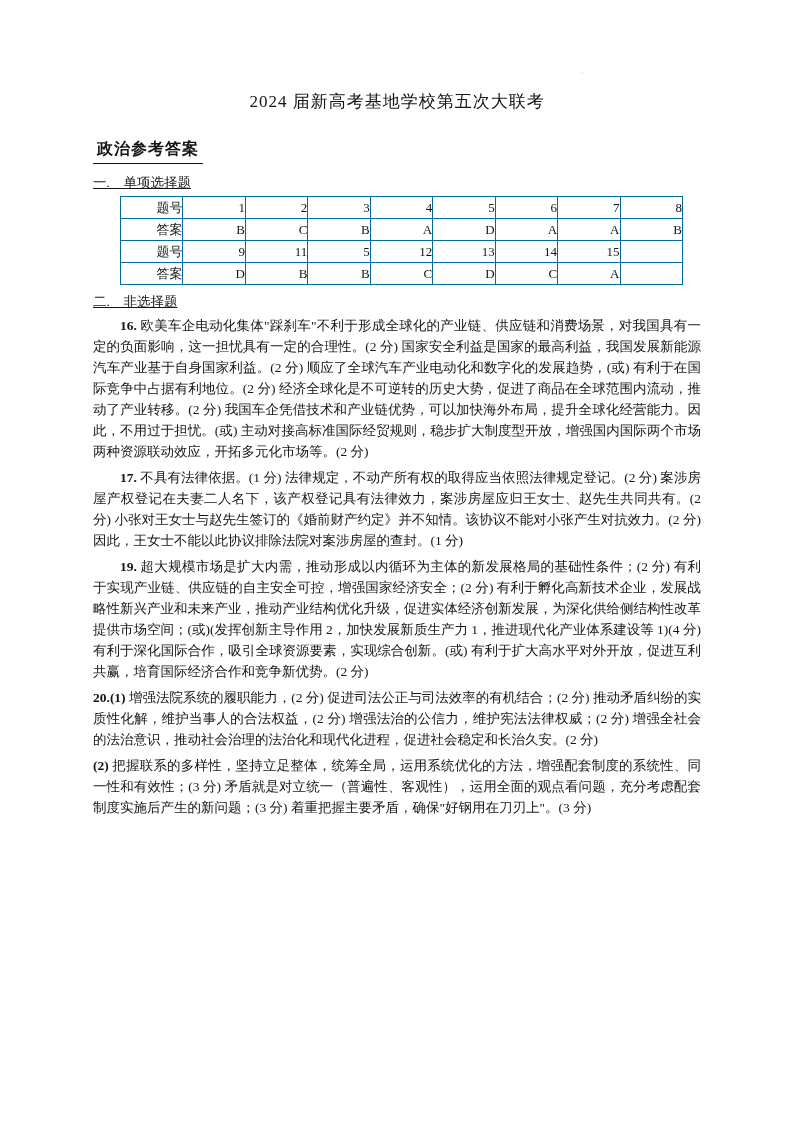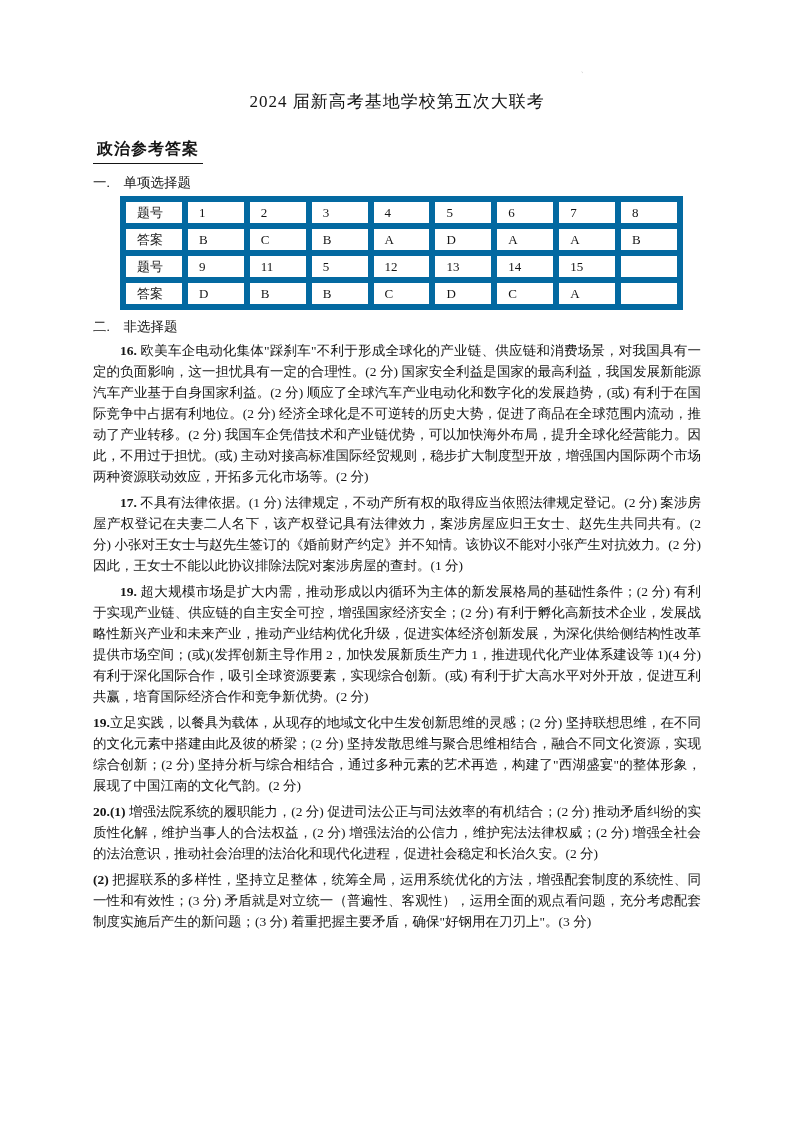--- a/index.html
+++ b/index.html
@@ -36,34 +36,35 @@
   .doc-subtitle .underlined {
     display: inline-block;
     border-bottom: 1px solid #151515;
     padding: 0 4px 3px 4px;
     letter-spacing: 1px;
   }
   .section-heading {
     font-size: 13.5px;
     margin: 6px 0 4px 0;
     white-space: pre-wrap;
+    text-decoration: underline;
   }
   table.answer-table {
     border-collapse: collapse;
     table-layout: fixed;
     width: 563px;
     margin: 4px 0 8px 27px;
   }
   table.answer-table td {
-    border: 6px solid #0369a1;
+    border: 1px solid #0369a1;
     font-size: 13px;
     line-height: 16px;
     height: 19px;
     padding: 1px 0 1px 11px;
-    text-align: left;
+    text-align: right;
     vertical-align: middle;
     overflow: hidden;
   }
   .para {
     font-size: 13.5px;
     line-height: 21px;
     text-align: justify;
     margin: 0 0 5px 0;
   }
   .para.indent {
@@ -148,20 +149,19 @@
     </table>
 
     <div class="section-heading">二.　非选择题</div>
 
     <p class="para indent"><b class="qlabel">16.</b><span> 欧美车企电动化集体"踩刹车"不利于形成全球化的产业链、供应链和消费场景，对我国具有一定的负面影响，这一担忧具有一定的合理性。(2 分) 国家安全利益是国家的最高利益，我国发展新能源汽车产业基于自身国家利益。(2 分) 顺应了全球汽车产业电动化和数字化的发展趋势，(或) 有利于在国际竞争中占据有利地位。(2 分) 经济全球化是不可逆转的历史大势，促进了商品在全球范围内流动，推动了产业转移。(2 分) 我国车企凭借技术和产业链优势，可以加快海外布局，提升全球化经营能力。因此，不用过于担忧。(或) 主动对接高标准国际经贸规则，稳步扩大制度型开放，增强国内国际两个市场两种资源联动效应，开拓多元化市场等。(2 分)</span></p>
 
     <p class="para indent"><b class="qlabel">17.</b><span> 不具有法律依据。(1 分) 法律规定，不动产所有权的取得应当依照法律规定登记。(2 分) 案涉房屋产权登记在夫妻二人名下，该产权登记具有法律效力，案涉房屋应归王女士、赵先生共同共有。(2 分) 小张对王女士与赵先生签订的《婚前财产约定》并不知情。该协议不能对小张产生对抗效力。(2 分) 因此，王女士不能以此协议排除法院对案涉房屋的查封。(1 分)</span></p>
 
     <p class="para indent"><b class="qlabel">19.</b><span> 超大规模市场是扩大内需，推动形成以内循环为主体的新发展格局的基础性条件；(2 分) 有利于实现产业链、供应链的自主安全可控，增强国家经济安全；(2 分) 有利于孵化高新技术企业，发展战略性新兴产业和未来产业，推动产业结构优化升级，促进实体经济创新发展，为深化供给侧结构性改革提供市场空间；(或)(发挥创新主导作用 2，加快发展新质生产力 1，推进现代化产业体系建设等 1)(4 分) 有利于深化国际合作，吸引全球资源要素，实现综合创新。(或) 有利于扩大高水平对外开放，促进互利共赢，培育国际经济合作和竞争新优势。(2 分)</span></p>
 
-    <p class="para"><b class="qlabel">19.</b><span>立足实践，以餐具为载体，从现存的地域文化中生发创新思维的灵感；(2 分) 坚持联想思维，在不同的文化元素中搭建由此及彼的桥梁；(2 分) 坚持发散思维与聚合思维相结合，融合不同文化资源，实现综合创新；(2 分) 坚持分析与综合相结合，通过多种元素的艺术再造，构建了"西湖盛宴"的整体形象，展现了中国江南的文化气韵。(2 分)</span></p>
 
     <p class="para"><b class="qlabel">20.(1)</b><span> 增强法院系统的履职能力，(2 分) 促进司法公正与司法效率的有机结合；(2 分) 推动矛盾纠纷的实质性化解，维护当事人的合法权益，(2 分) 增强法治的公信力，维护宪法法律权威；(2 分) 增强全社会的法治意识，推动社会治理的法治化和现代化进程，促进社会稳定和长治久安。(2 分)</span></p>
 
     <p class="para"><b class="qlabel">(2)</b><span> 把握联系的多样性，坚持立足整体，统筹全局，运用系统优化的方法，增强配套制度的系统性、同一性和有效性；(3 分) 矛盾就是对立统一（普遍性、客观性），运用全面的观点看问题，充分考虑配套制度实施后产生的新问题；(3 分) 着重把握主要矛盾，确保"好钢用在刀刃上"。(3 分)</span></p>
 
   </div>
 </div>
 
 </body></html>

